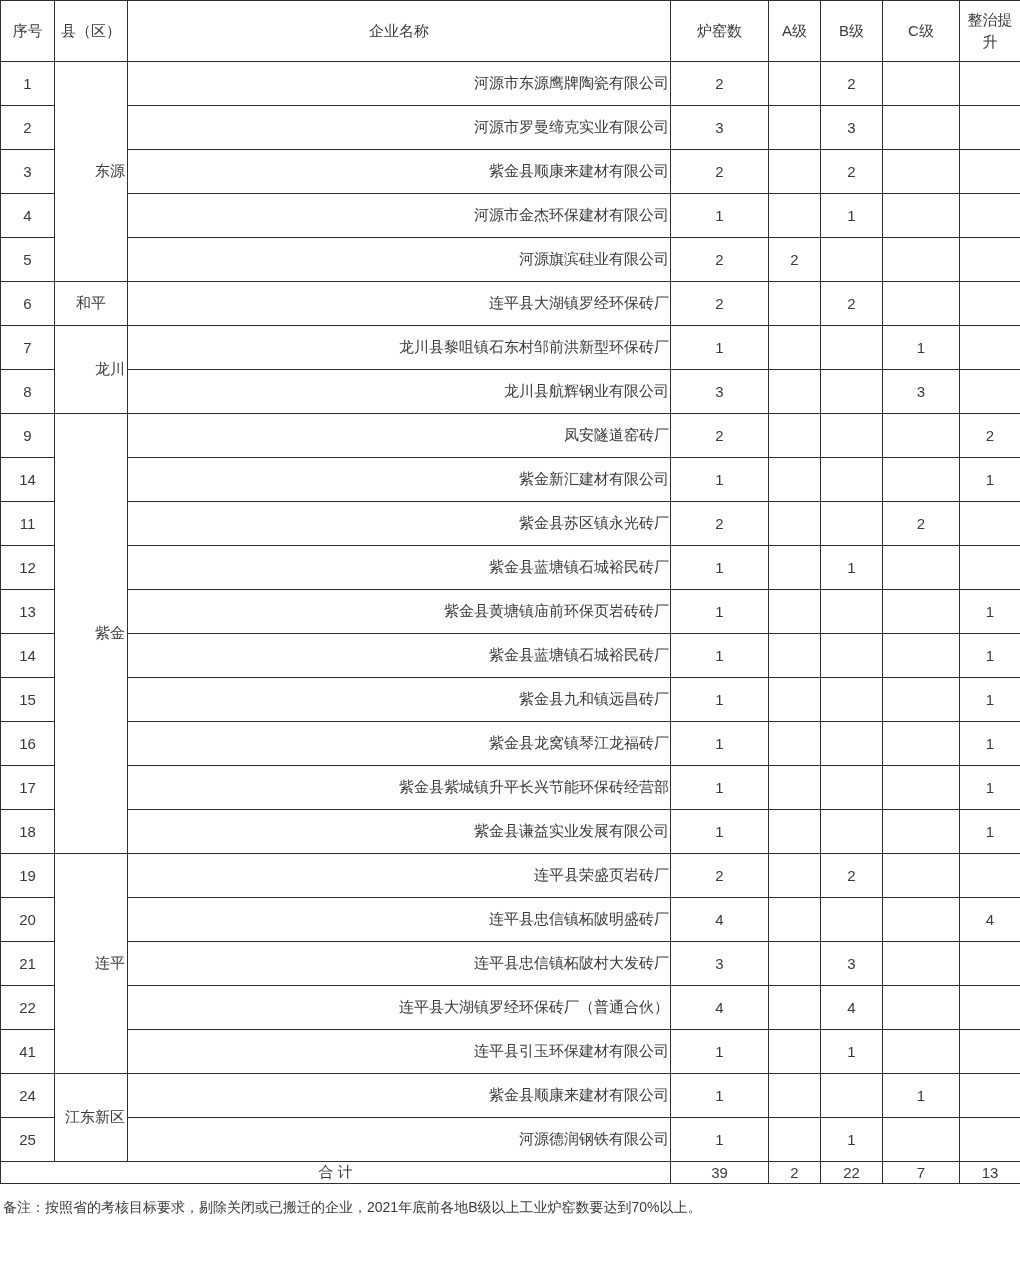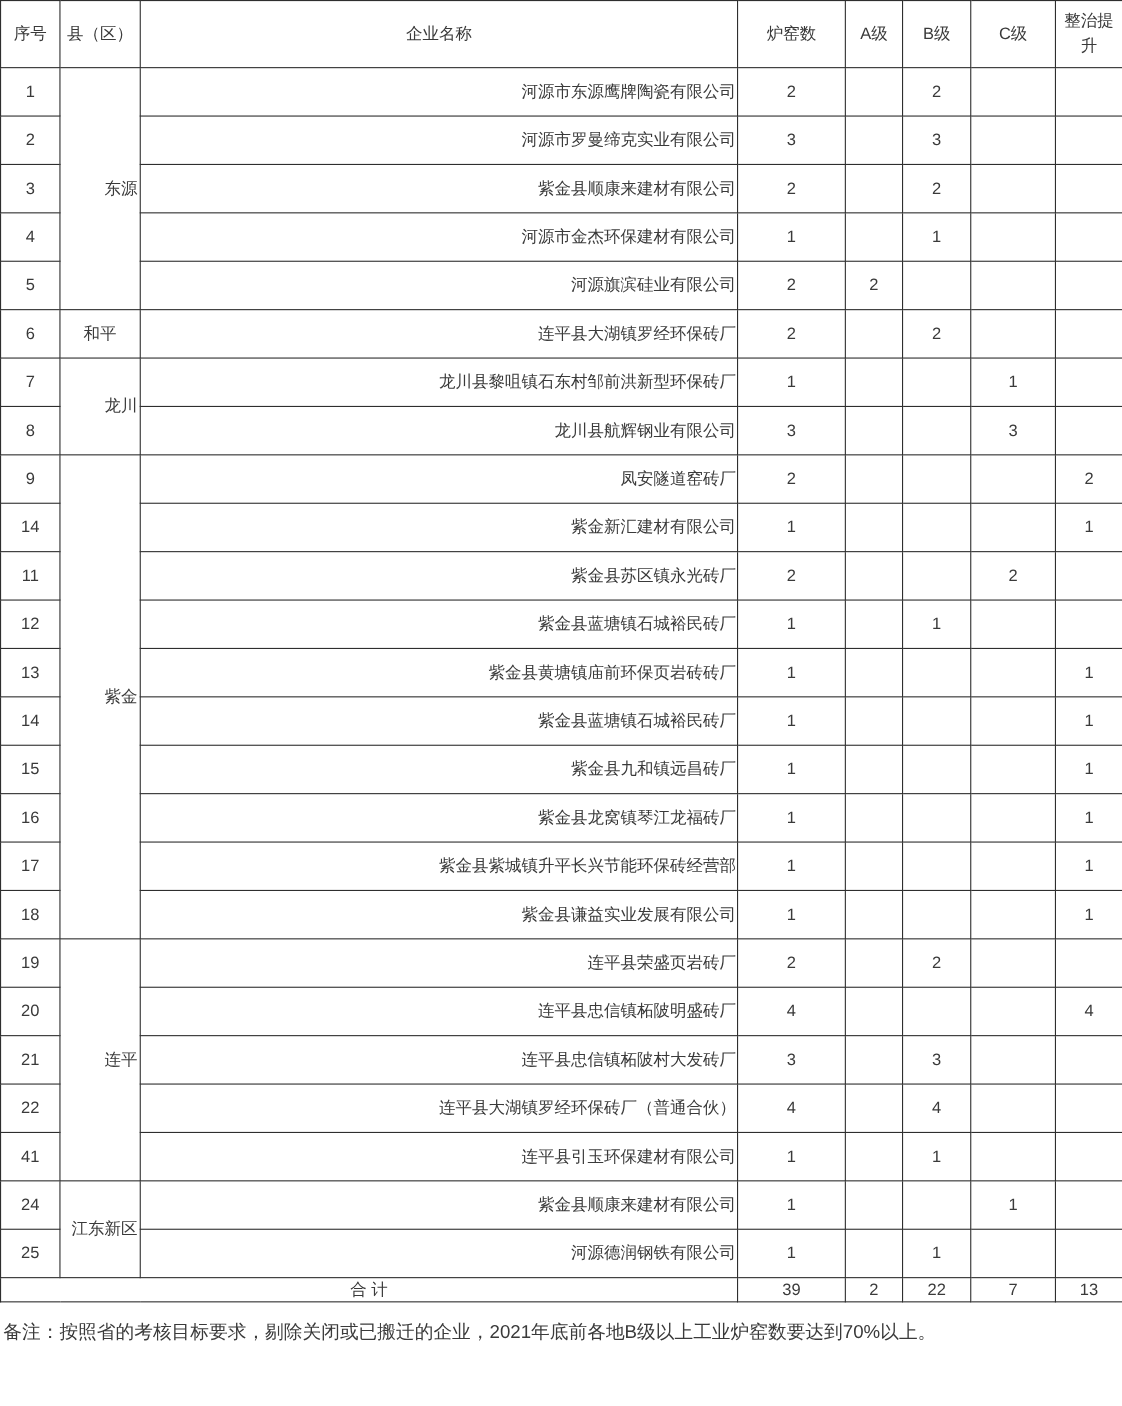--- a/index.html
+++ b/index.html
@@ -41,21 +41,21 @@
     height:44px;
   }
   .c-no{ text-align:center; }
   .c-county{ text-align:right; padding:0 2px; }
   .c-county.left{ text-align:center; }
   .c-name{ text-align:right; padding-left:7px; }
   .c-num{ text-align:center; color:var(--number); }
   .total-label{ text-align:center; }
   .footnote{
     margin:15px 0 0 3px;
-    font-size:17px;
+    font-size:14px;
     color:var(--text);
   }
 </style>
 </head>
 <body>
 
 <table class="kiln-table">
   <colgroup>
     <col style="width:54px">
     <col style="width:73px">

